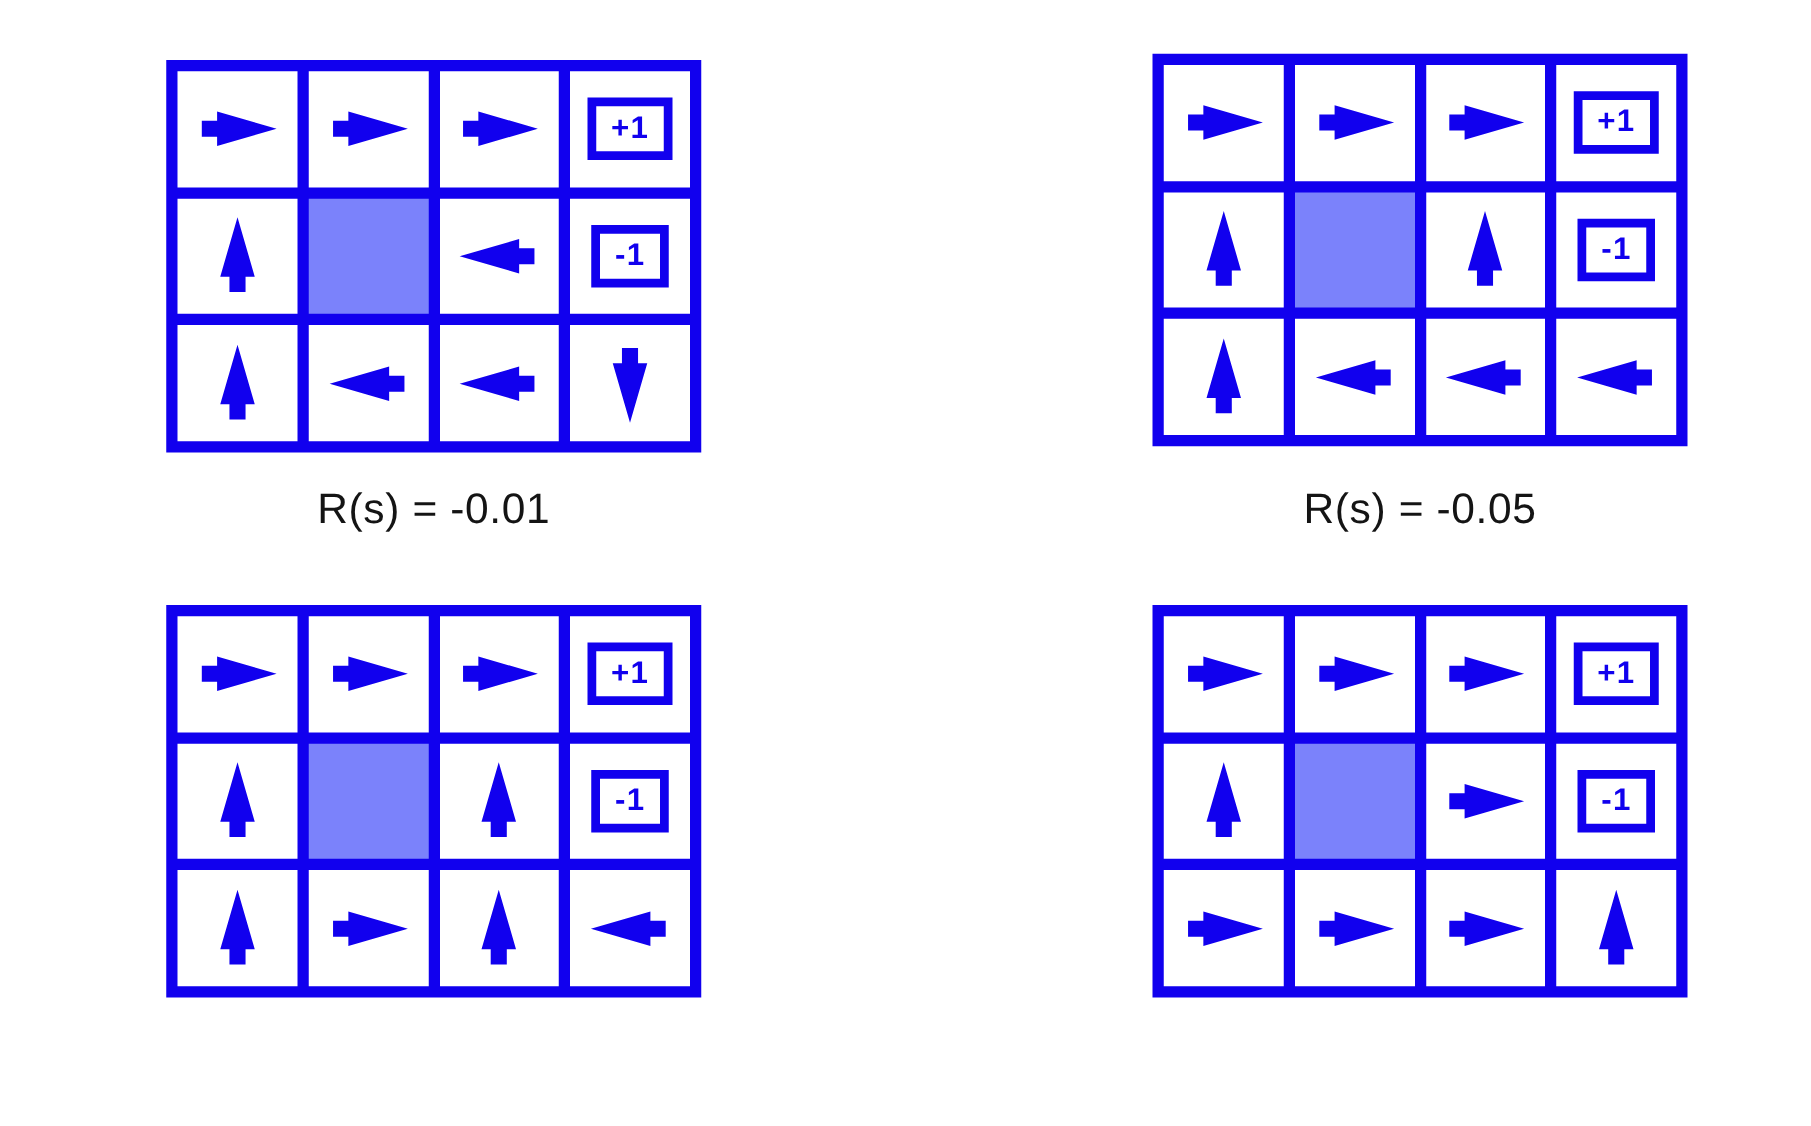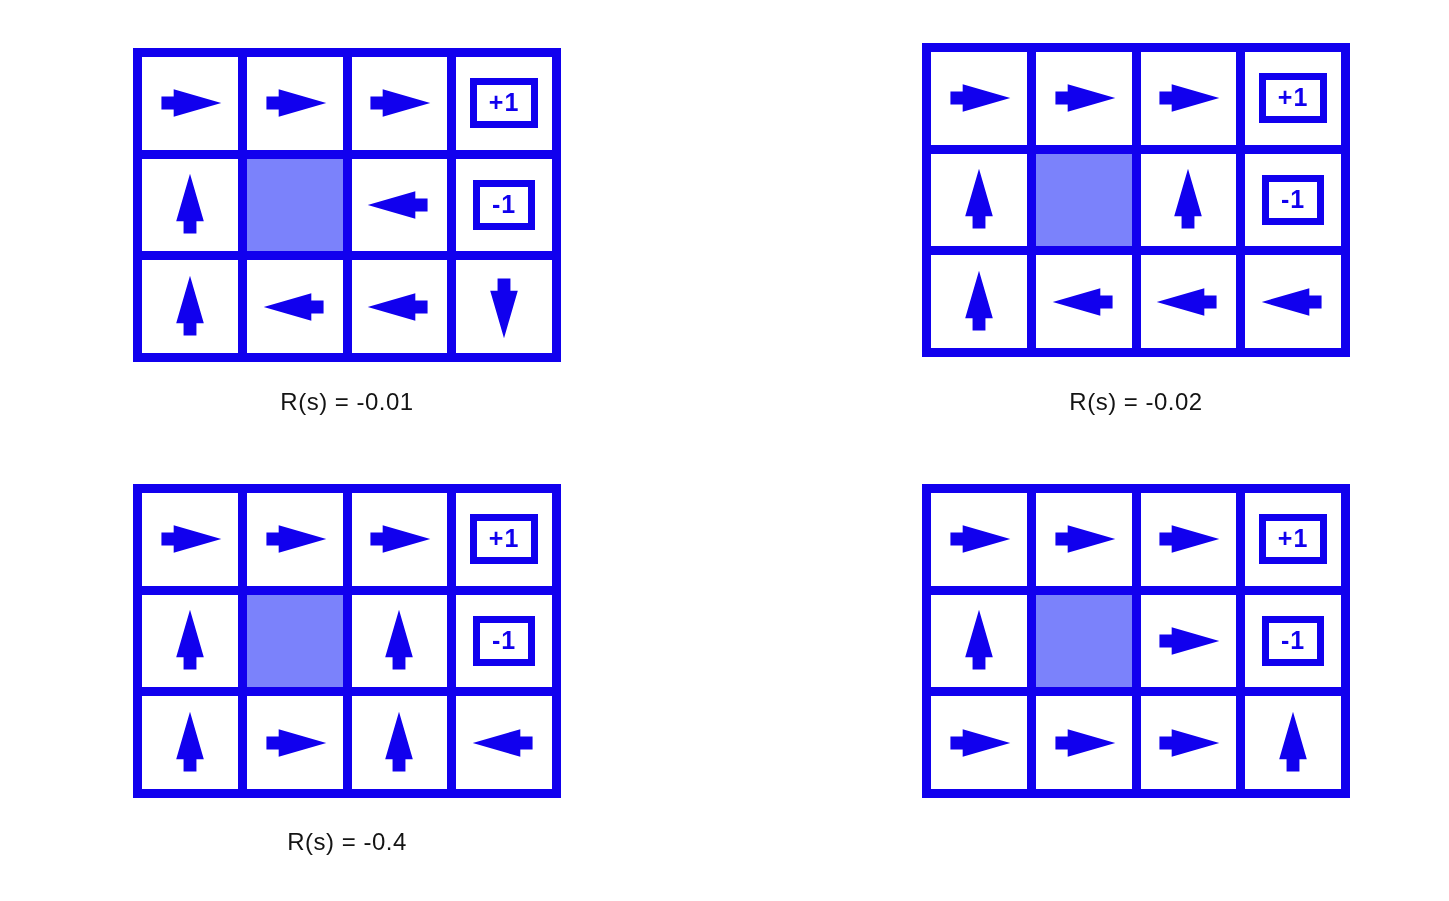--- a/index.html
+++ b/index.html
@@ -65,21 +65,21 @@
     font-weight: bold;
     font-size: 25px;
     line-height: 1;
     letter-spacing: 1px;
     padding: 5px 12px 6px 12px;
     display: inline-block;
     white-space: nowrap;
   }
   .caption {
     margin-top: 26px;
-    font-size: 24px;
+    font-size: 34px;
     color: #141414;
     font-family: "Liberation Sans", sans-serif;
     letter-spacing: 0.5px;
     white-space: nowrap;
     text-align: left;
   }
   .panel-1 .caption, .panel-3 .caption { margin-top: 31px; }
   .panel-2 .caption { margin-top: 30px; }
 </style>
 </head>
@@ -263,21 +263,21 @@
         <div class="cell">
           <span>
             <svg width="68" height="46" viewBox="0 0 100 100" class="arrow-svg" preserveAspectRatio="none">
               <g transform="rotate(180 50 50)">
                 <polygon points="8,36 26,36 26,20 96,50 26,80 26,64 8,64" fill="#1100EE"></polygon>
               </g>
             </svg>
           </span>
         </div>
       </div>
-      <div class="caption">R(s) = -0.02</div>
+      <div class="caption">R(s) = -0.05</div>
     </div>
     <div class="panel panel-2">
       <div class="grid">
         <div class="cell">
           <span>
             <svg width="68" height="46" viewBox="0 0 100 100" class="arrow-svg" preserveAspectRatio="none">
               <g transform="rotate(0 50 50)">
                 <polygon points="8,36 26,36 26,20 96,50 26,80 26,64 8,64" fill="#1100EE"></polygon>
               </g>
             </svg>
@@ -356,21 +356,20 @@
         <div class="cell">
           <span>
             <svg width="68" height="46" viewBox="0 0 100 100" class="arrow-svg" preserveAspectRatio="none">
               <g transform="rotate(180 50 50)">
                 <polygon points="8,36 26,36 26,20 96,50 26,80 26,64 8,64" fill="#1100EE"></polygon>
               </g>
             </svg>
           </span>
         </div>
       </div>
-      <div class="caption">R(s) = -0.4</div>
     </div>
     <div class="panel panel-3">
       <div class="grid">
         <div class="cell">
           <span>
             <svg width="68" height="46" viewBox="0 0 100 100" class="arrow-svg" preserveAspectRatio="none">
               <g transform="rotate(0 50 50)">
                 <polygon points="8,36 26,36 26,20 96,50 26,80 26,64 8,64" fill="#1100EE"></polygon>
               </g>
             </svg>

